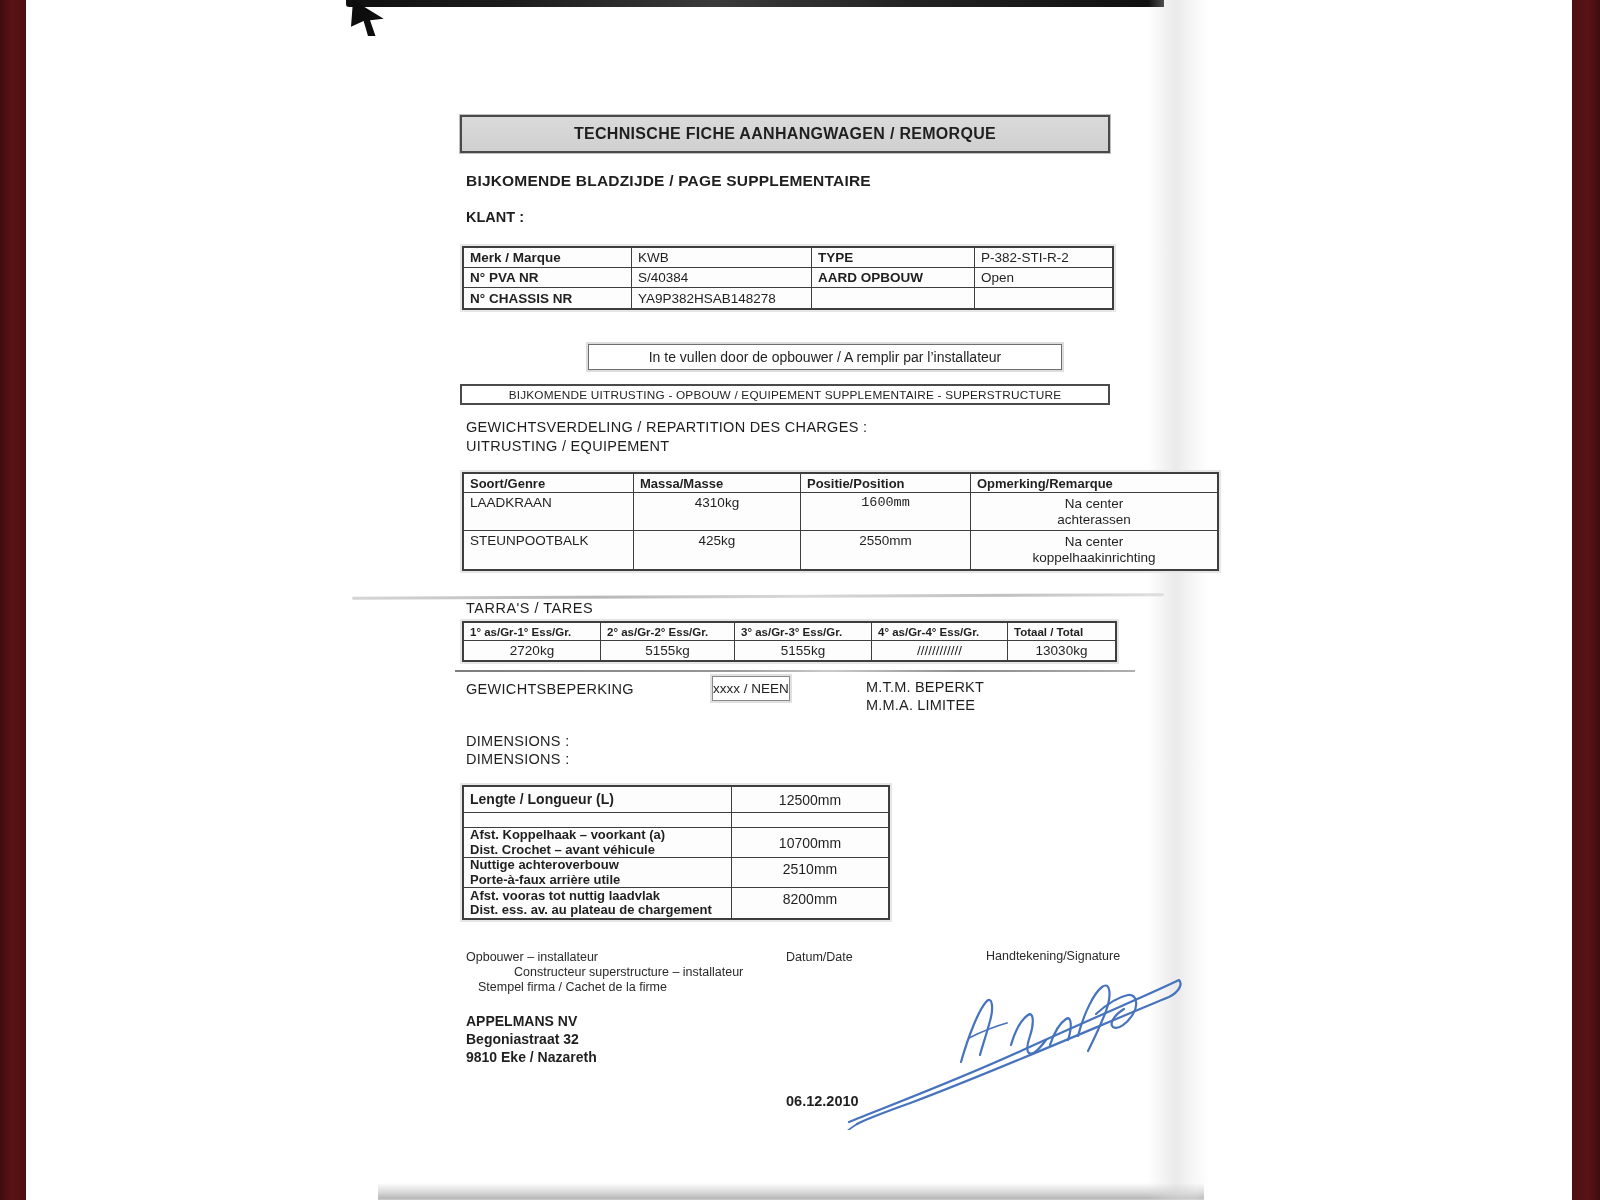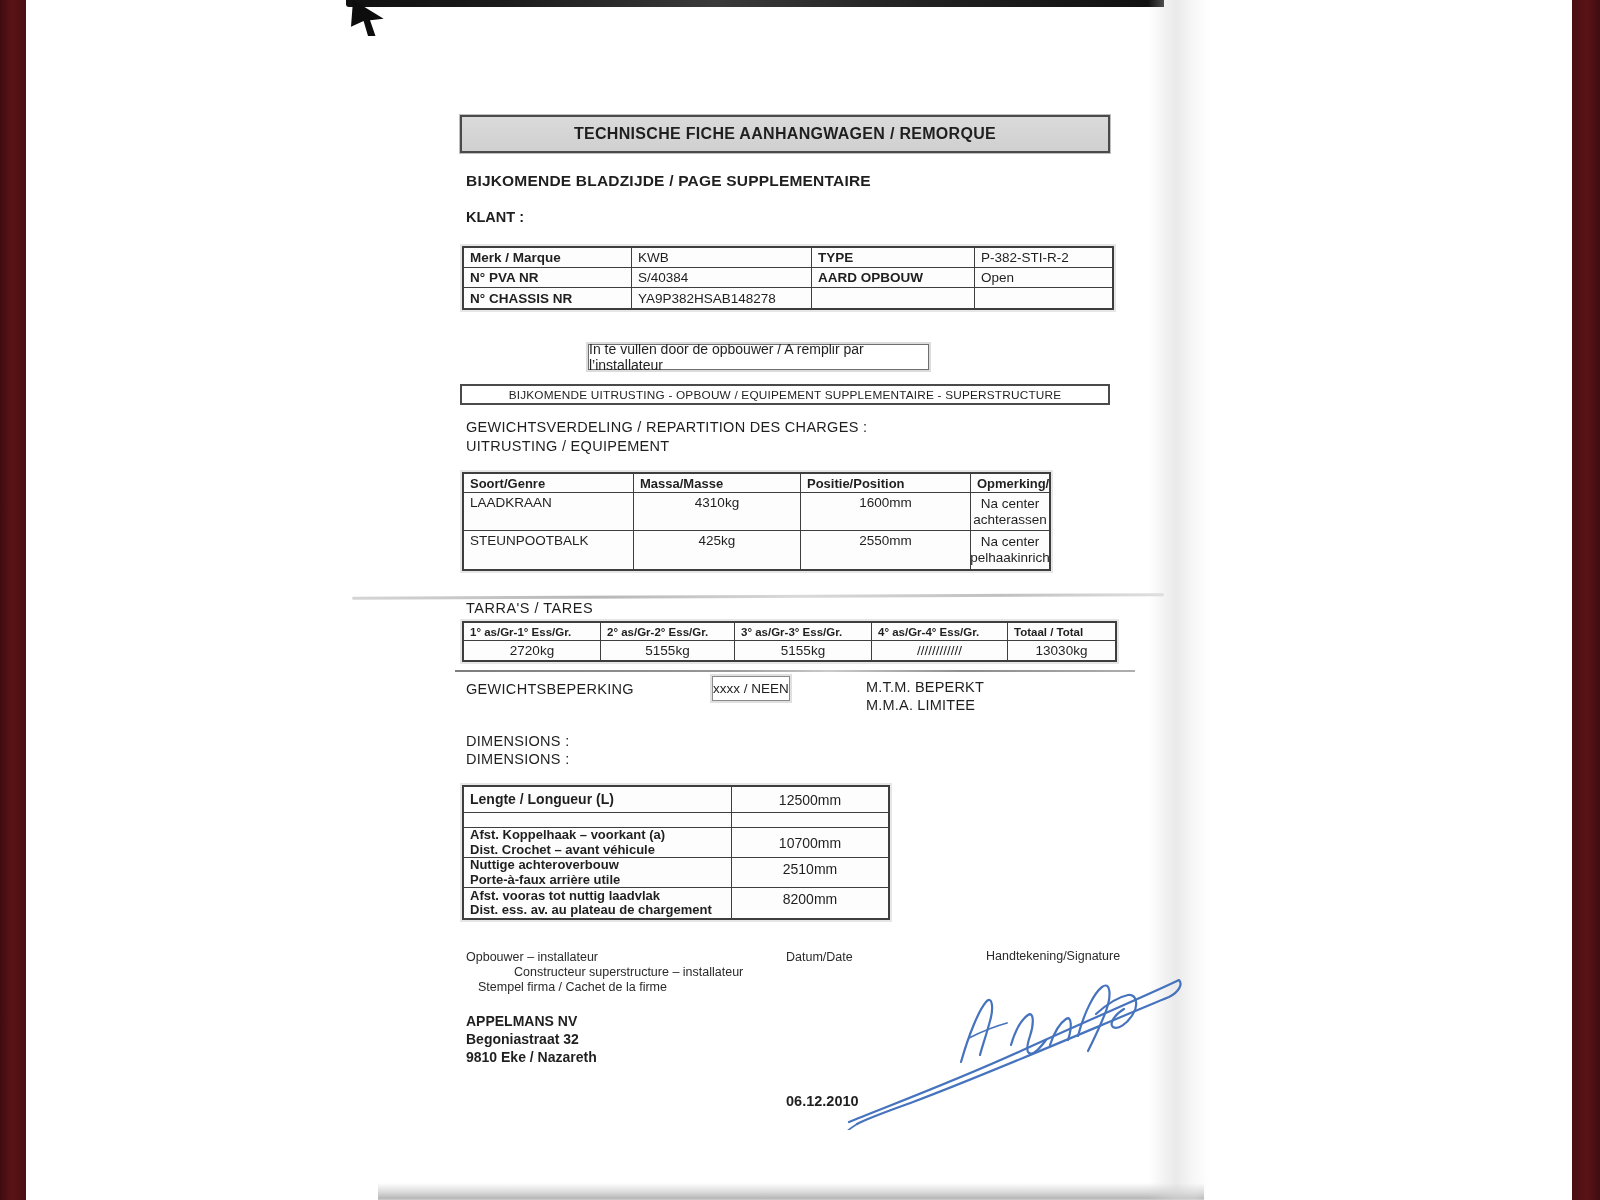--- a/index.html
+++ b/index.html
@@ -35,21 +35,21 @@
   .tbl .c{border-right:1px solid #3e3e3e;border-bottom:1px solid #3e3e3e;display:flex;align-items:center;
           padding:0 6px;font-size:13.5px;box-sizing:border-box;overflow:hidden;}
   .tbl .c.last{border-right:none;}
   .tbl .c.bottom{border-bottom:none;}
   .tbl .c.b{font-weight:bold;}
   .tbl .c.center{justify-content:center;text-align:center;}
   .tbl .c.col{flex-direction:column;justify-content:center;line-height:16px;}
   .tbl .c.small{font-size:11.5px;}
   .tbl .c.two{flex-direction:column;align-items:flex-start;justify-content:center;line-height:14.5px;font-size:13px;}
   
-  .note-box{position:absolute;left:588px;top:344px;width:341px;height:26px;border:1px solid #6f6f6f;outline:2px solid #dcdcdc;
+  .note-box{position:absolute;left:588px;top:344px;width:474px;height:26px;border:1px solid #6f6f6f;outline:2px solid #dcdcdc;
             display:flex;align-items:center;justify-content:center;font-size:14px;box-sizing:border-box;background:#fff;}
   .banner{position:absolute;left:460px;top:384px;width:650px;height:21px;border:2px solid #4a4a4a;
           display:flex;align-items:center;justify-content:center;font-size:11.8px;letter-spacing:.2px;box-sizing:border-box;background:#fff;}
   
   .restrict-label{position:absolute;left:466px;top:681px;font-size:14.5px;letter-spacing:.3px;}
   .restrict-box{position:absolute;left:712px;top:676px;width:78px;height:25px;border:1px solid #8a8a8a;outline:2px solid #e0e0e0;
                 display:flex;align-items:center;justify-content:center;font-size:13.5px;box-sizing:border-box;}
   .restrict-note{position:absolute;left:866px;font-size:14.5px;letter-spacing:.2px;}
   
   .foot-small{position:absolute;font-size:12.5px;line-height:15px;color:#2a2a2a;}
@@ -88,29 +88,29 @@
     <div class="c bottom"></div>
     <div class="c last bottom"></div>
   </div>
 
   <div class="note-box">In te vullen door de opbouwer / A remplir par l’installateur</div>
   <div class="banner">BIJKOMENDE UITRUSTING - OPBOUW / EQUIPEMENT SUPPLEMENTAIRE - SUPERSTRUCTURE</div>
 
   <div class="plain-heading" style="left:466px;top:419px;">GEWICHTSVERDELING / REPARTITION DES CHARGES :</div>
   <div class="plain-heading" style="left:466px;top:438px;">UITRUSTING / EQUIPEMENT</div>
 
-  <div class="tbl" style="left:462px;top:472px;width:589px;grid-template-columns:170px 167px 170px 1fr;grid-template-rows:19px 38px 38px;">
+  <div class="tbl" style="left:462px;top:472px;width:757px;grid-template-columns:170px 167px 170px 1fr;grid-template-rows:19px 38px 38px;">
     <div class="c b" style="font-size:13px;">Soort/Genre</div>
     <div class="c b" style="font-size:13px;">Massa/Masse</div>
     <div class="c b" style="font-size:13px;">Positie/Position</div>
     <div class="c b last" style="font-size:13px;">Opmerking/Remarque</div>
 
     <div class="c" style="align-items:flex-start;padding-top:2px;">LAADKRAAN</div>
     <div class="c center" style="align-items:flex-start;padding-top:2px;">4310kg</div>
-    <div class="c center" style="align-items:flex-start;padding-top:2px;">1600mm</div>
+    <div class="c center" style="align-items:flex-start;padding-top:2px;font-family:Liberation Mono, monospace;">1600mm</div>
     <div class="c last col center">
       <span>Na center</span>
       <span>achterassen</span>
     </div>
 
     <div class="c bottom" style="align-items:flex-start;padding-top:2px;">STEUNPOOTBALK</div>
     <div class="c bottom center" style="align-items:flex-start;padding-top:2px;">425kg</div>
     <div class="c bottom center" style="align-items:flex-start;padding-top:2px;">2550mm</div>
     <div class="c last bottom col center">
       <span>Na center</span>

